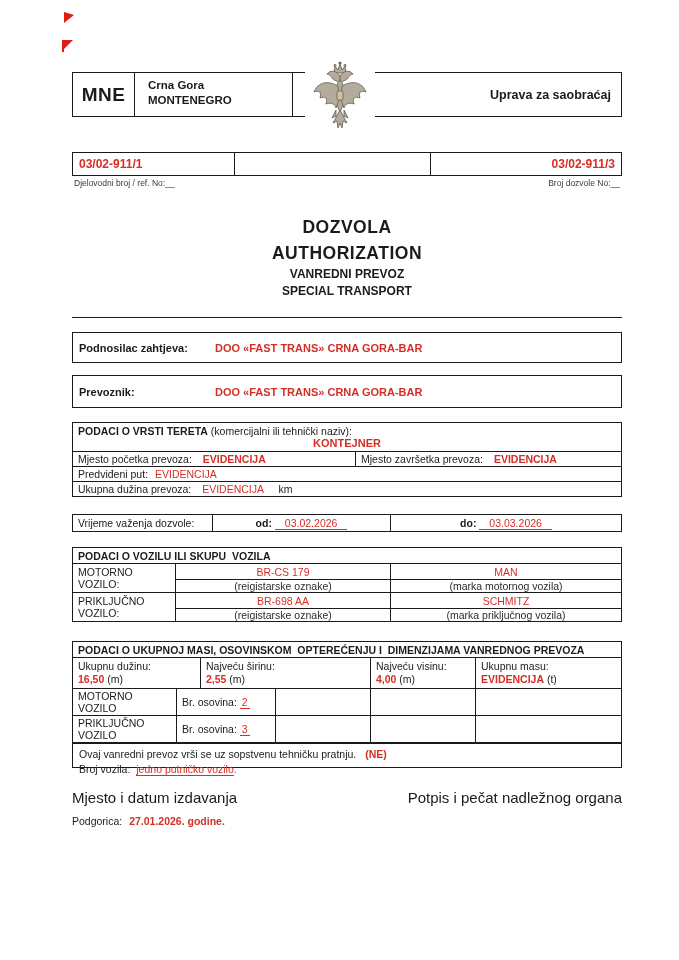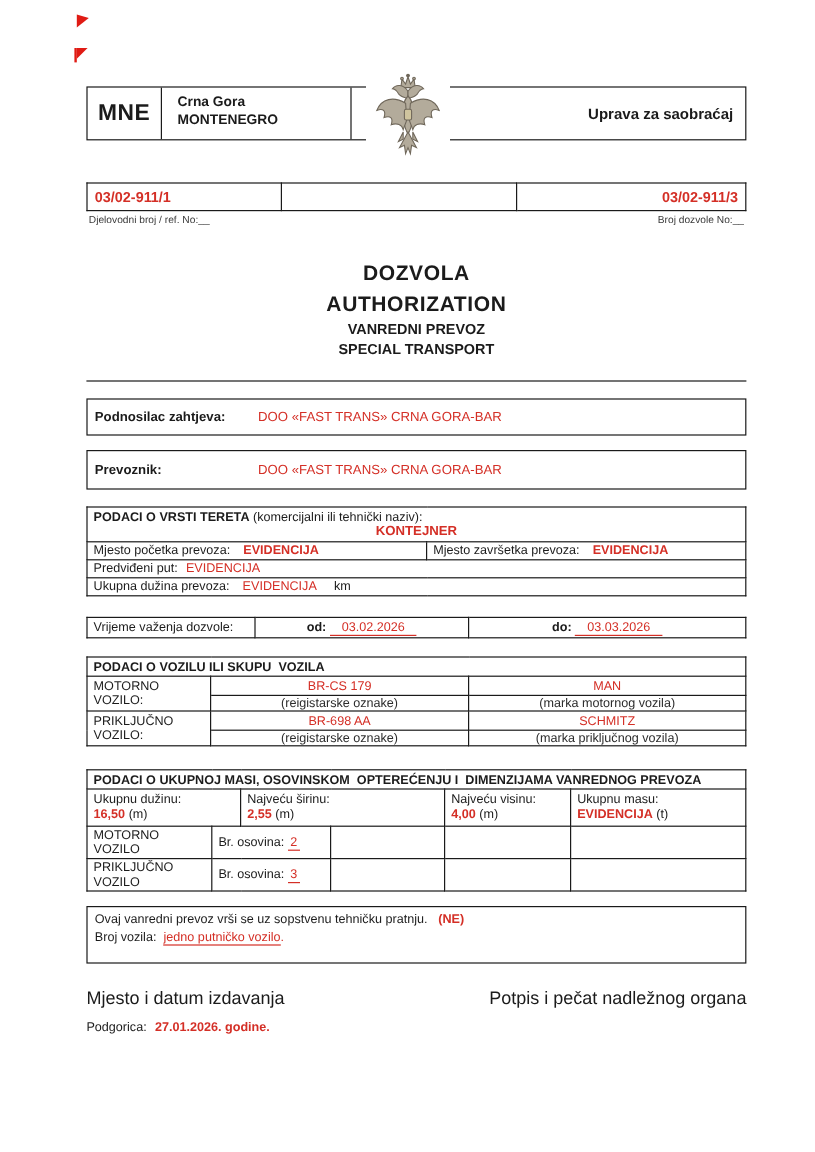--- a/index.html
+++ b/index.html
@@ -46,21 +46,21 @@
   .t-big { font-size:17.5px; font-weight:bold; letter-spacing:.5px; line-height:26px; }
   .t-small { font-size:12px; font-weight:bold; line-height:17px; }
   .rule { border-top:1.6px solid #1a1a1a; margin-top:17px; }
   .period { text-align:center; font-size:13px; font-weight:bold; margin-top:5px; letter-spacing:.3px; }
 
   
   .info-box { border:1.6px solid #1a1a1a; display:flex; align-items:center; font-size:11px; padding:0 6px; }
   .box-applicant { margin-top:14px; height:31px; }
   .box-carrier { margin-top:12px; height:33px; }
   .info-label { font-weight:bold; width:136px; }
-  .info-value { font-weight:normal; color:#d42f26; }
+  .info-value { font-weight:bold; color:#d42f26; }
 
   
   table.doc { width:100%; border-collapse:collapse; table-layout:fixed; }
   table.doc td { border:1.4px solid #1a1a1a; font-size:10.5px; padding:1px 5px; vertical-align:middle; }
 
   .cargo-table { margin-top:14px;border-radius:23px; }
   .cargo-title-cell { padding:2px 5px 0 5px !important; }
   .cargo-name { text-align:center; font-weight:bold; color:#d42f26; padding:0 0 2px 0; font-size:11px; }
 
   .validity-table { margin-top:17px; }
@@ -71,21 +71,21 @@
   .veh-table td { text-align:center; }
   .veh-table td.left { text-align:left; }
   .veh-plate { font-weight:normal; color:#d42f26; font-size:11px; height:16px; }
   .veh-cap { font-size:7.5px; color:#2c2c2c; height:12px; padding:0 !important; }
 
   .mass-table { margin-top:19px; }
   .mass-cell-label { font-size:10.5px; line-height:13px; }
   .mass-cell { height:31px; vertical-align:top !important; padding-top:2px !important; }
   .axle-row td { height:15px; }
 
-  .escort-box { border:1.6px solid #1a1a1a; margin-top:12px; height:48px; font-size:10.5px;
+  .escort-box { border:1.6px solid #1a1a1a; height:25px; font-size:10.5px;
     padding:3px 6px; line-height:15px; }
 
   .footer-row { display:flex; justify-content:space-between; margin-top:21px; font-size:15px; }
   .footer-date { margin-top:9px; font-size:10.5px; }
 </style>
 </head>
 <body>
 
 <div class="page">
 

